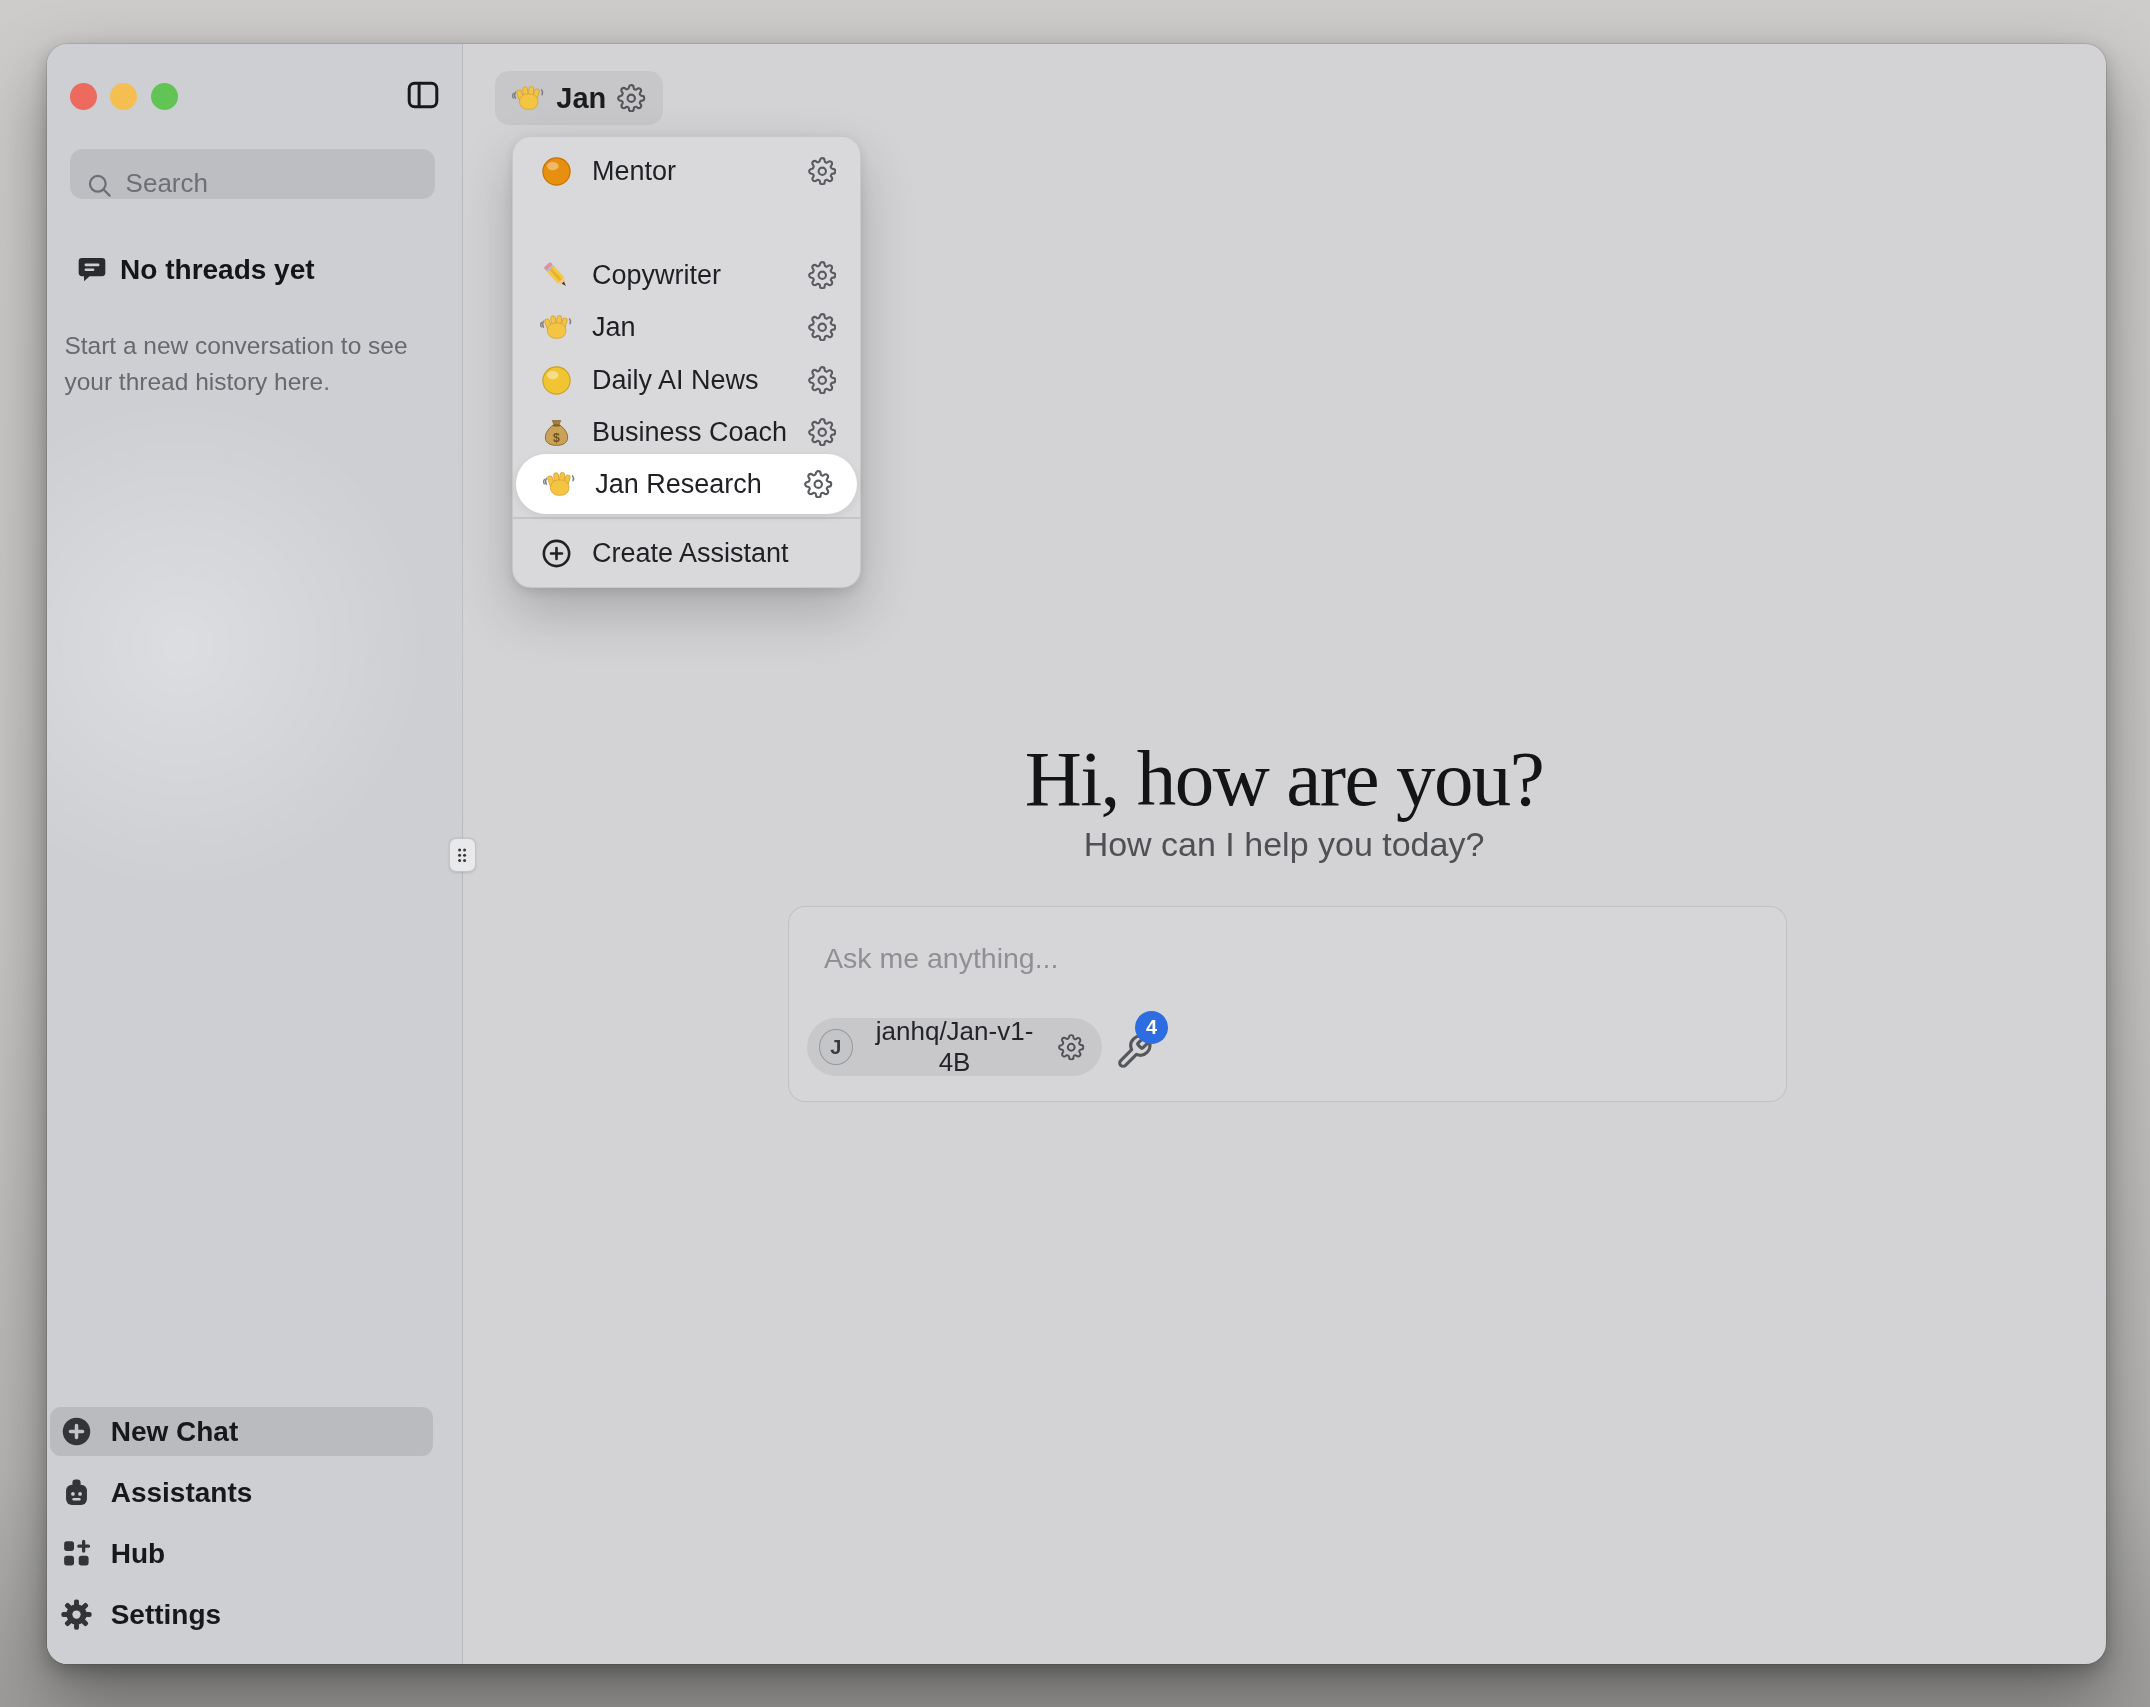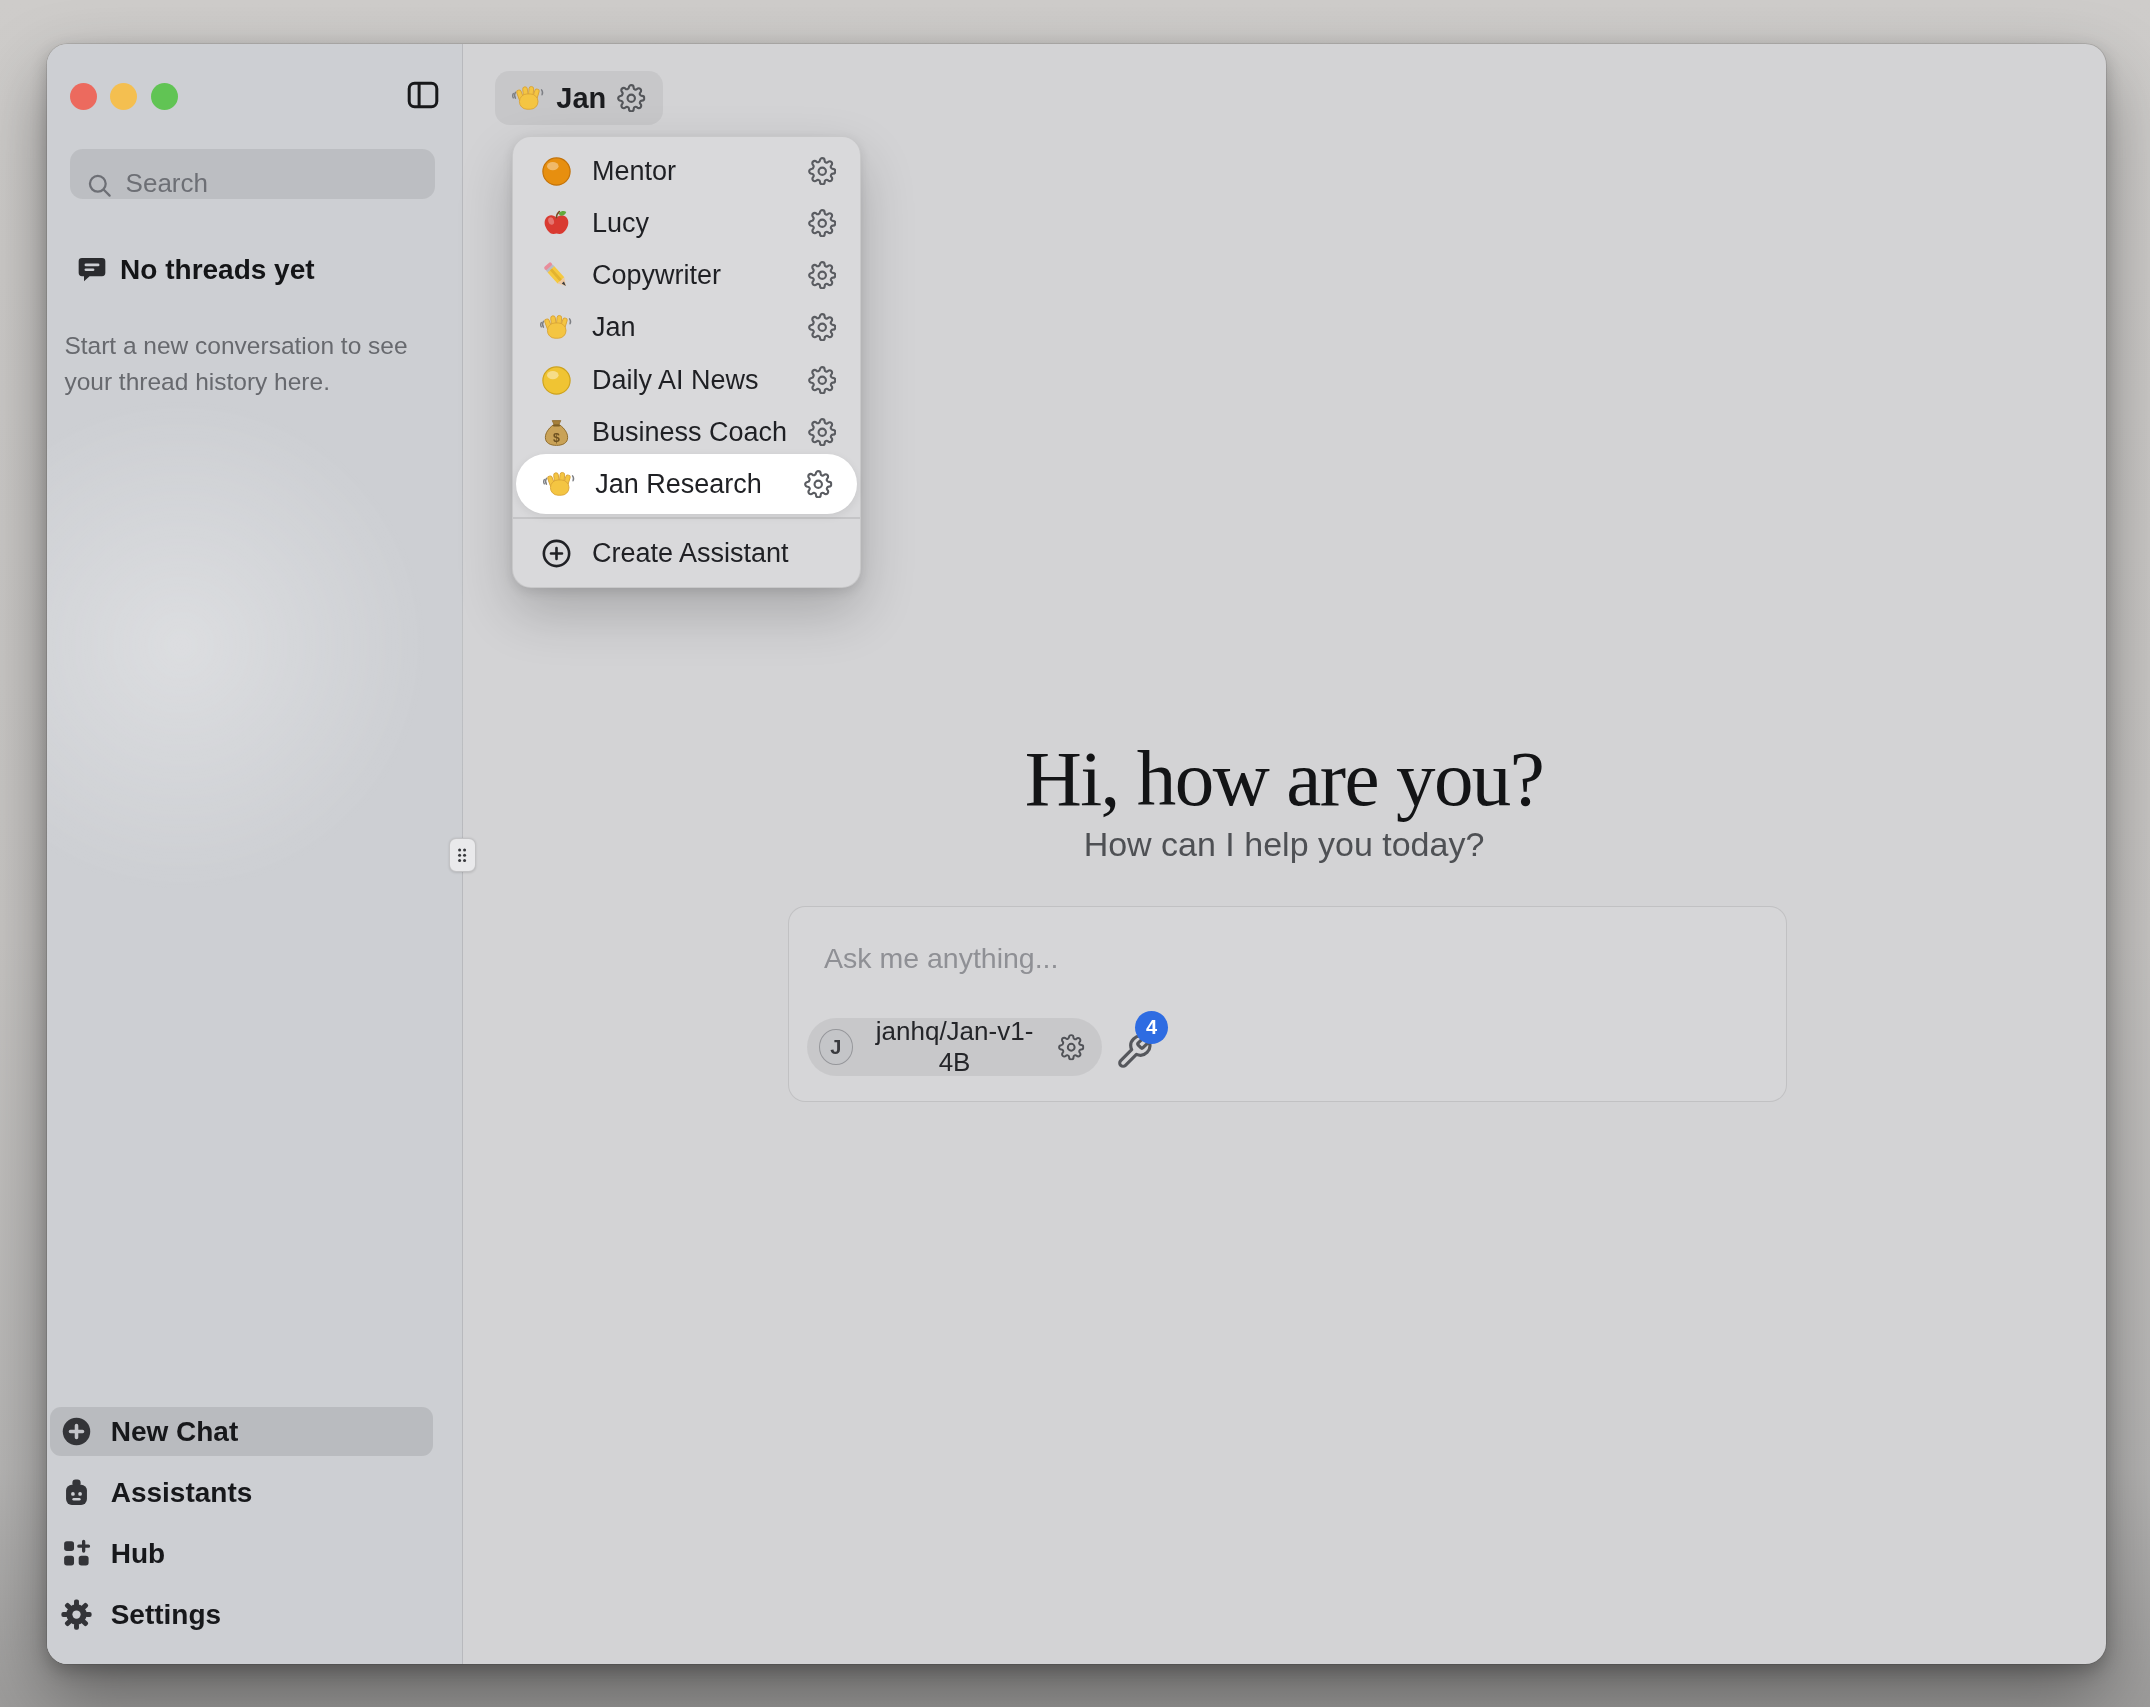--- a/index.html
+++ b/index.html
@@ -268,29 +268,20 @@
       <div class="menu">
         <div class="menu-row" style="top:8px">
           <svg class="a-icon" viewBox="0 0 40 40">
               <use href="#i-orange-circle"></use>
             </svg>
           <span>Mentor</span>
           <svg class="gear" viewBox="0 0 24 24">
               <use href="#i-gear"></use>
             </svg>
         </div>
-        <div class="menu-row" style="top:60px">
-          <svg class="a-icon" viewBox="0 0 40 40">
-              <use href="#i-apple"></use>
-            </svg>
-          <span>Lucy</span>
-          <svg class="gear" viewBox="0 0 24 24">
-              <use href="#i-gear"></use>
-            </svg>
-        </div>
         <div class="menu-row" style="top:112px">
           <svg class="a-icon" viewBox="0 0 40 40">
               <use href="#i-pencil"></use>
             </svg>
           <span>Copywriter</span>
           <svg class="gear" viewBox="0 0 24 24">
               <use href="#i-gear"></use>
             </svg>
         </div>
         <div class="menu-row" style="top:164px">

